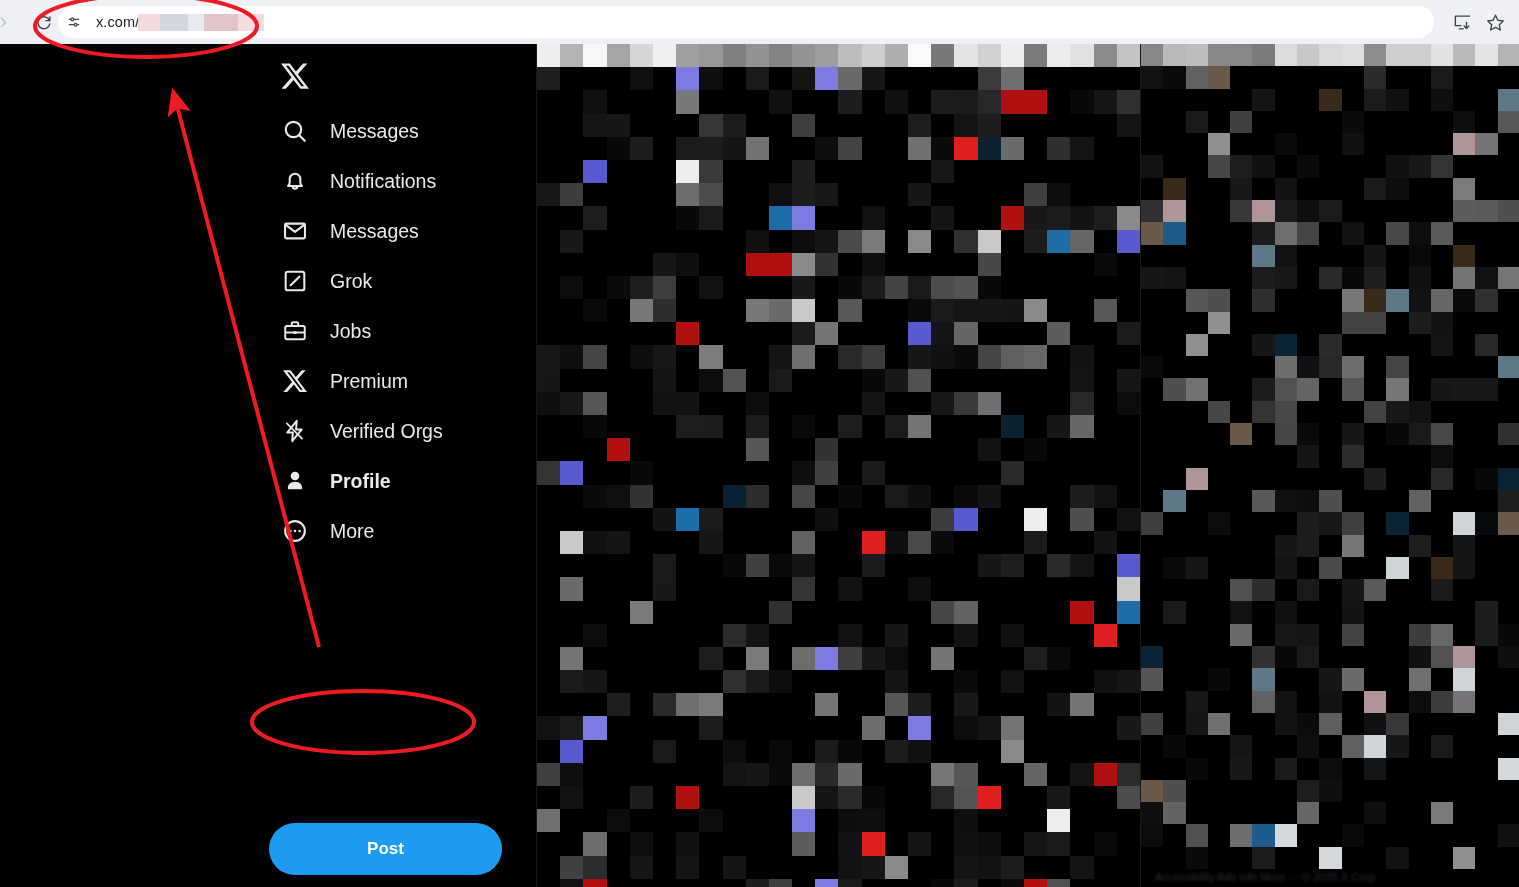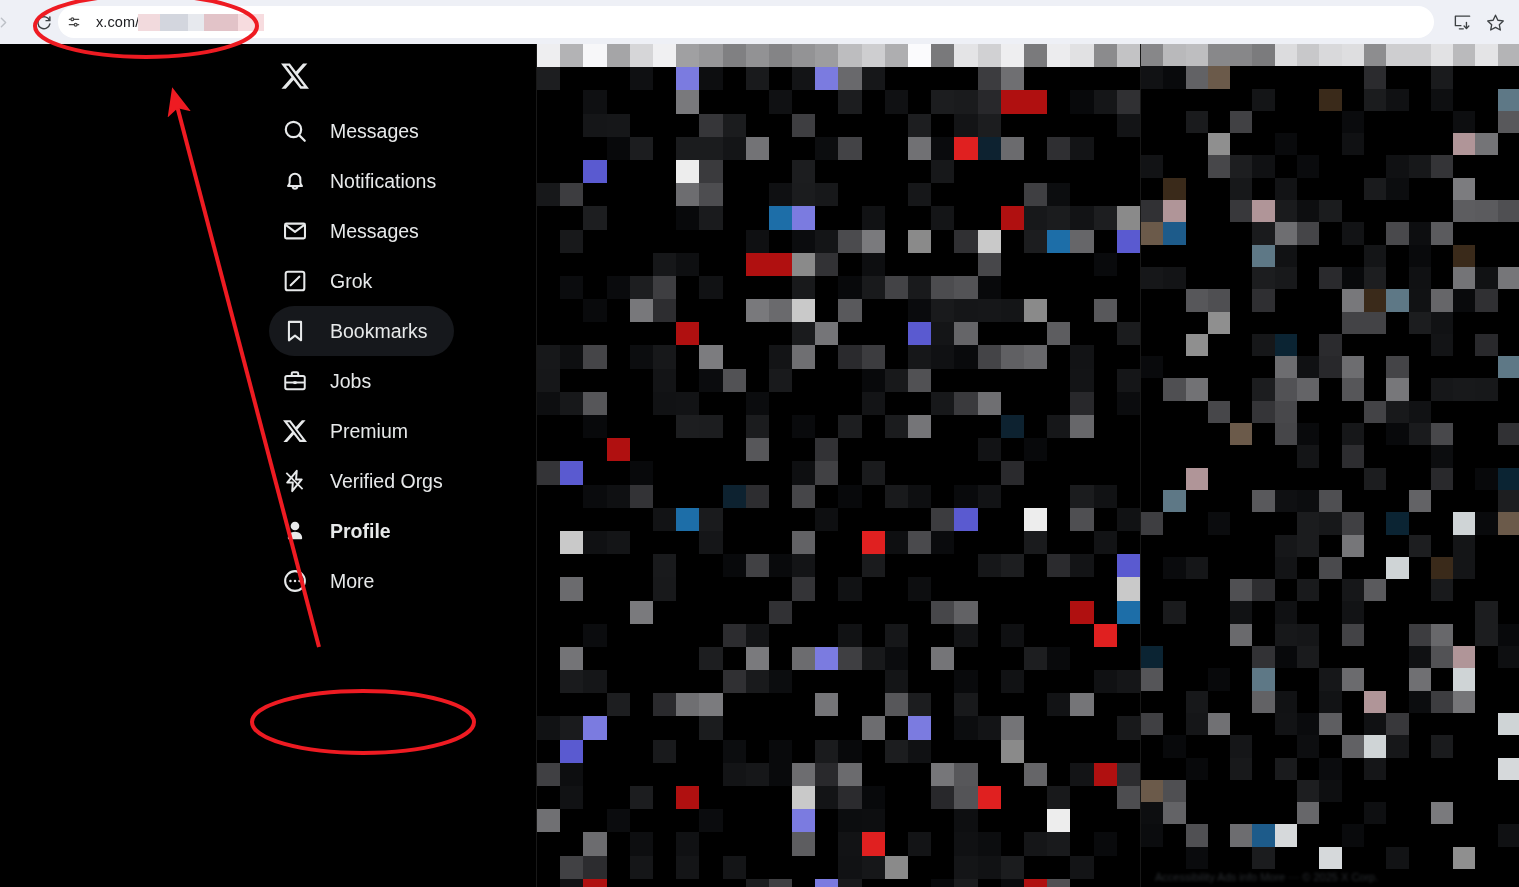--- a/index.html
+++ b/index.html
@@ -1846,28 +1846,20 @@
           </div>
           <div class="nav-item">
             <span class="nav-ico">
               <svg width="26" height="26" viewBox="0 0 24 24" fill="none" stroke="currentColor" stroke-width="1.9" stroke-linecap="round" stroke-linejoin="round">
                 <rect x="3.4" y="3.4" width="17.2" height="17.2" rx="2"></rect>
                 <line x1="8" y1="16" x2="16" y2="8"></line>
               </svg>
             </span>
             <span class="nav-label">Grok</span>
           </div>
-          <div class="nav-item active-pill">
-            <span class="nav-ico">
-              <svg width="26" height="26" viewBox="0 0 24 24" fill="none" stroke="currentColor" stroke-width="1.9" stroke-linejoin="round">
-                <path d="M6.4 3.6h11.2v17l-5.6-4.3-5.6 4.3z"></path>
-              </svg>
-            </span>
-            <span class="nav-label">Bookmarks</span>
-          </div>
           <div class="nav-item">
             <span class="nav-ico">
               <svg width="26" height="26" viewBox="0 0 24 24" fill="none" stroke="currentColor" stroke-width="1.8" stroke-linejoin="round">
                 <rect x="3" y="7.4" width="18" height="12.2" rx="1.6"></rect>
                 <path d="M9 7.2V5.4a1.4 1.4 0 0 1 1.4-1.4h3.2A1.4 1.4 0 0 1 15 5.4v1.8"></path>
                 <line x1="3.4" y1="13.4" x2="20.6" y2="13.4"></line>
                 <rect x="10.6" y="12.2" width="2.8" height="2.6" fill="currentColor" stroke="none"></rect>
               </svg>
             </span>
             <span class="nav-label">Jobs</span>
@@ -1904,20 +1896,21 @@
                 <circle cx="12" cy="12" r="9.1"></circle>
                 <circle cx="7.8" cy="12" r="1.15" fill="currentColor" stroke="none"></circle>
                 <circle cx="12" cy="12" r="1.15" fill="currentColor" stroke="none"></circle>
                 <circle cx="16.2" cy="12" r="1.15" fill="currentColor" stroke="none"></circle>
               </svg>
             </span>
             <span class="nav-label">More</span>
           </div>
         </div>
 
+      <button class="post-btn">Post</button>
     </div>
   </div>
 
   <svg class="annot" viewBox="0 0 1519 887">
     <defs>
       <marker id="arrowhead" markerWidth="7" markerHeight="7" refX="3.2" refY="3.4" orient="auto">
         <polygon points="0,0.4 7,3.4 0,6.4 1.6,3.4" fill="#ee1b22"></polygon>
       </marker>
     </defs>
 

